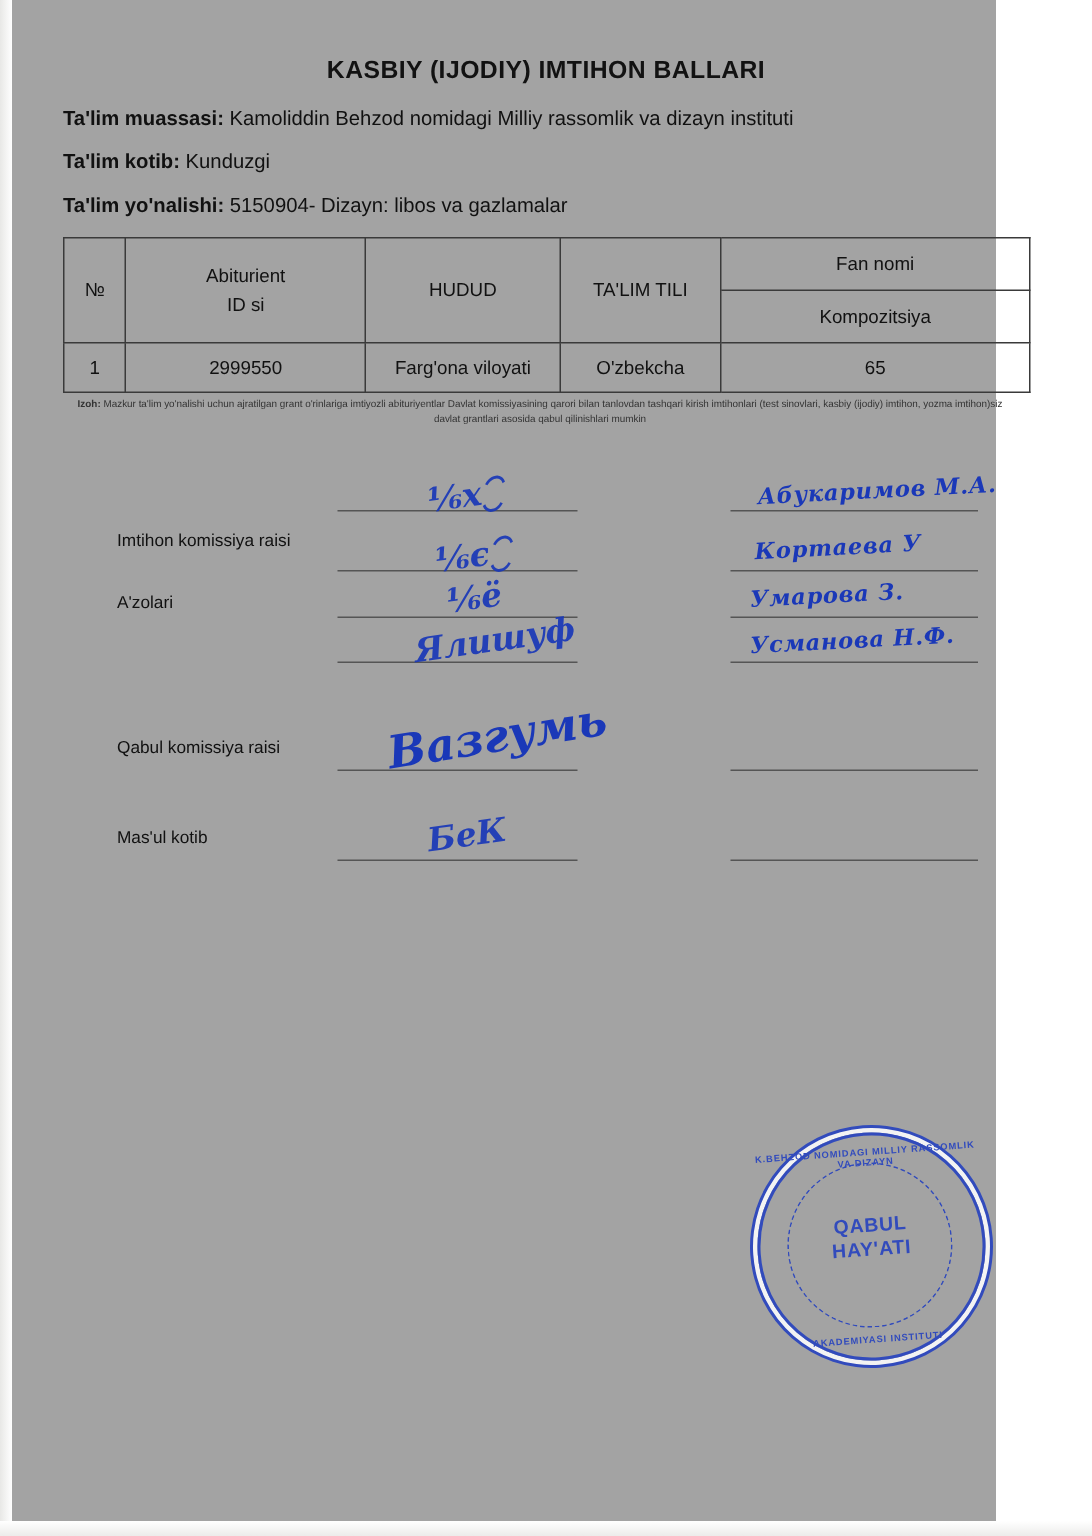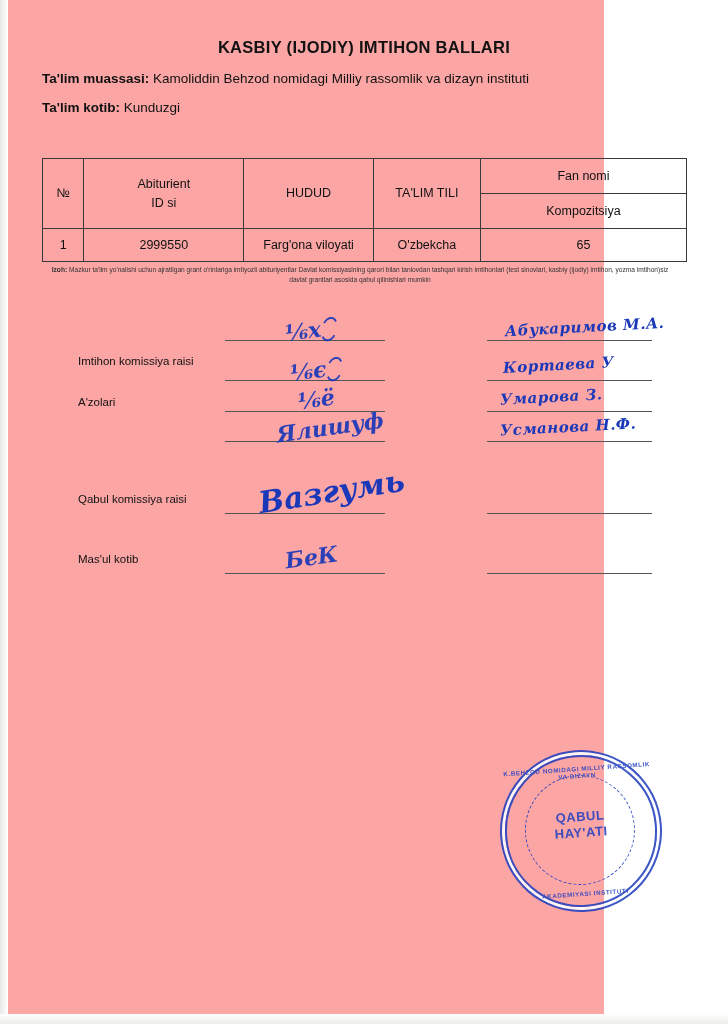--- a/index.html
+++ b/index.html
@@ -11,23 +11,23 @@
     height: 1024px;
     background: #ffffff;
     font-family: "Liberation Sans", sans-serif;
     color: #111;
     position: relative;
     overflow: hidden;
   }
   .page {
     position: absolute;
     left: 0; top: 0;
-    width: 604px;
+    width: 664px;
     height: 1024px;
-    background: #fca5a5;
+    background: #a3a3a3;
   }
   .doc-title {
     position: absolute;
     top: 38px;
     left: 0;
     width: 728px;
     text-align: center;
     font-size: 16.5px;
     font-weight: bold;
     letter-spacing: 0.3px;
@@ -216,20 +216,24 @@
   <div class="field-row" id="field-0">
     <span class="field-label">Ta'lim muassasi:</span>
     <span class="field-value">Kamoliddin Behzod nomidagi Milliy rassomlik va dizayn instituti</span>
   </div>
 
   <div class="field-row" id="field-1">
     <span class="field-label">Ta'lim  kotib:</span>
     <span class="field-value">Kunduzgi</span>
   </div>
 
+  <div class="field-row" id="field-2">
+    <span class="field-label">Ta'lim yo'nalishi:</span>
+    <span class="field-value">5150904- Dizayn: libos va gazlamalar</span>
+  </div>
 
   <table class="grades">
     <tbody>
       <tr>
         <td class="th-no hdr-two-line" rowspan="2">№</td>
         <td class="th-id hdr-two-line" rowspan="2">
           <span>Abiturient</span><br>
           <span>ID si</span>
         </td>
         <td class="th-region hdr-two-line" rowspan="2">HUDUD</td>

